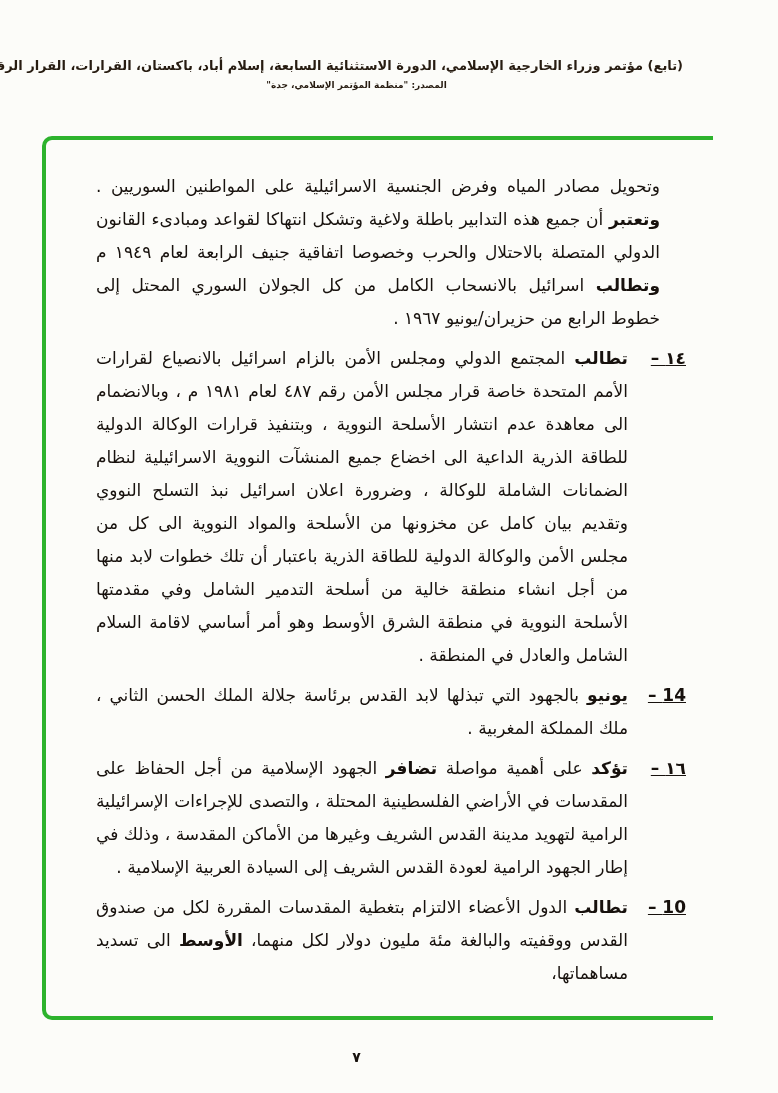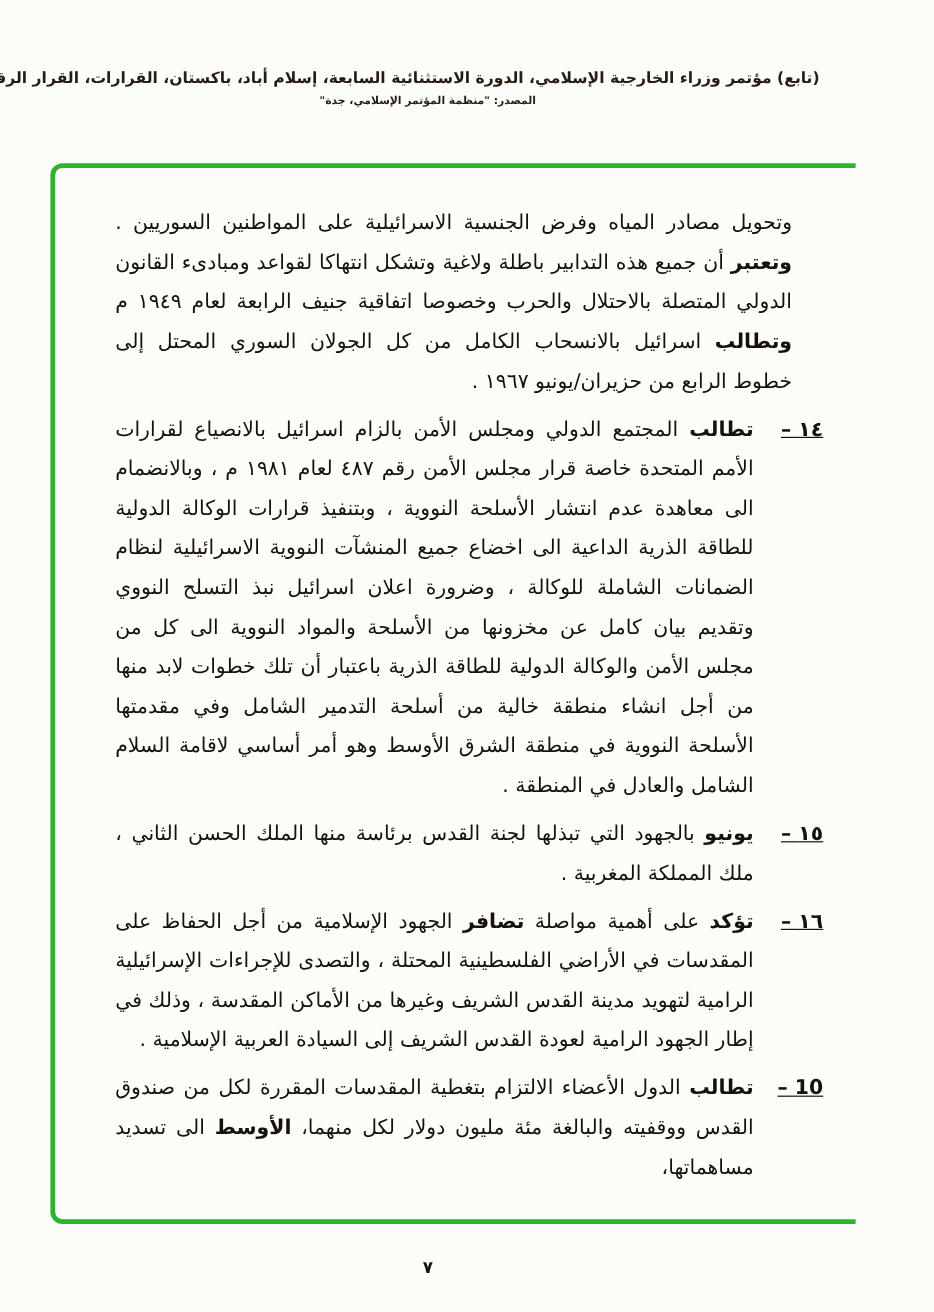--- a/index.html
+++ b/index.html
@@ -81,21 +81,21 @@
 
   <div class="doc-header">
     <div class="header-title">(تابع) مؤتمر وزراء الخارجية الإسلامي، الدورة الاستثنائية السابعة، إسلام أباد، باكستان، القرارات، القرار الرقم ⁦EX-٧/١⁩</div>
     <div class="header-source">المصدر: "منظمة المؤتمر الإسلامي، جدة"</div>
   </div>
 
   <div class="green-frame">
     <div class="doc-body">
         <div class="paragraph"><span class="plain-text">وتحويل مصادر المياه وفرض الجنسية الاسرائيلية على المواطنين السوريين . </span><span class="bold-term">وتعتبر</span><span class="plain-text"> أن جميع هذه التدابير باطلة ولاغية وتشكل انتهاكا لقواعد ومبادىء القانون الدولي المتصلة بالاحتلال والحرب وخصوصا اتفاقية جنيف الرابعة لعام ١٩٤٩ م </span><span class="bold-term">وتطالب</span><span class="plain-text"> اسرائيل بالانسحاب الكامل من كل الجولان السوري المحتل إلى خطوط الرابع من حزيران/يونيو ١٩٦٧ .</span></div>
         <div class="item"><span class="item-marker">١٤ –</span><span class="bold-term">تطالب</span><span class="plain-text"> المجتمع الدولي ومجلس الأمن بالزام اسرائيل بالانصياع لقرارات الأمم المتحدة خاصة قرار مجلس الأمن رقم ٤٨٧ لعام ١٩٨١ م ، وبالانضمام الى معاهدة عدم انتشار الأسلحة النووية ، وبتنفيذ قرارات الوكالة الدولية للطاقة الذرية الداعية الى اخضاع جميع المنشآت النووية الاسرائيلية لنظام الضمانات الشاملة للوكالة ، وضرورة اعلان اسرائيل نبذ التسلح النووي وتقديم بيان كامل عن مخزونها من الأسلحة والمواد النووية الى كل من مجلس الأمن والوكالة الدولية للطاقة الذرية باعتبار أن تلك خطوات لابد منها من أجل انشاء منطقة خالية من أسلحة التدمير الشامل وفي مقدمتها الأسلحة النووية في منطقة الشرق الأوسط وهو أمر أساسي لاقامة السلام الشامل والعادل في المنطقة .</span></div>
-        <div class="item"><span class="item-marker">١٥ –</span><span class="bold-term">يونيو</span><span class="plain-text"> بالجهود التي تبذلها لجنة القدس برئاسة منها الملك الحسن الثاني ، ملك المملكة المغربية .</span></div>
+        <div class="item"><span class="item-marker">14 –</span><span class="bold-term">يونيو</span><span class="plain-text"> بالجهود التي تبذلها لابد القدس برئاسة جلالة الملك الحسن الثاني ، ملك المملكة المغربية .</span></div>
         <div class="item"><span class="item-marker">١٦ –</span><span class="bold-term">تؤكد</span><span class="plain-text"> على أهمية مواصلة </span><span class="bold-term">تضافر</span><span class="plain-text"> الجهود الإسلامية من أجل الحفاظ على المقدسات في الأراضي الفلسطينية المحتلة ، والتصدى للإجراءات الإسرائيلية الرامية لتهويد مدينة القدس الشريف وغيرها من الأماكن المقدسة ، وذلك في إطار الجهود الرامية لعودة القدس الشريف إلى السيادة العربية الإسلامية .</span></div>
         <div class="item"><span class="item-marker">10 –</span><span class="bold-term">تطالب</span><span class="plain-text"> الدول الأعضاء الالتزام بتغطية المقدسات المقررة لكل من صندوق القدس ووقفيته والبالغة مئة مليون دولار لكل منهما، </span><span class="bold-term">الأوسط</span><span class="plain-text"> الى تسديد مساهماتها،</span></div>
       </div>
   </div>
 
   <div class="page-number">٧</div>
 
 </div>
 
 </body></html>

